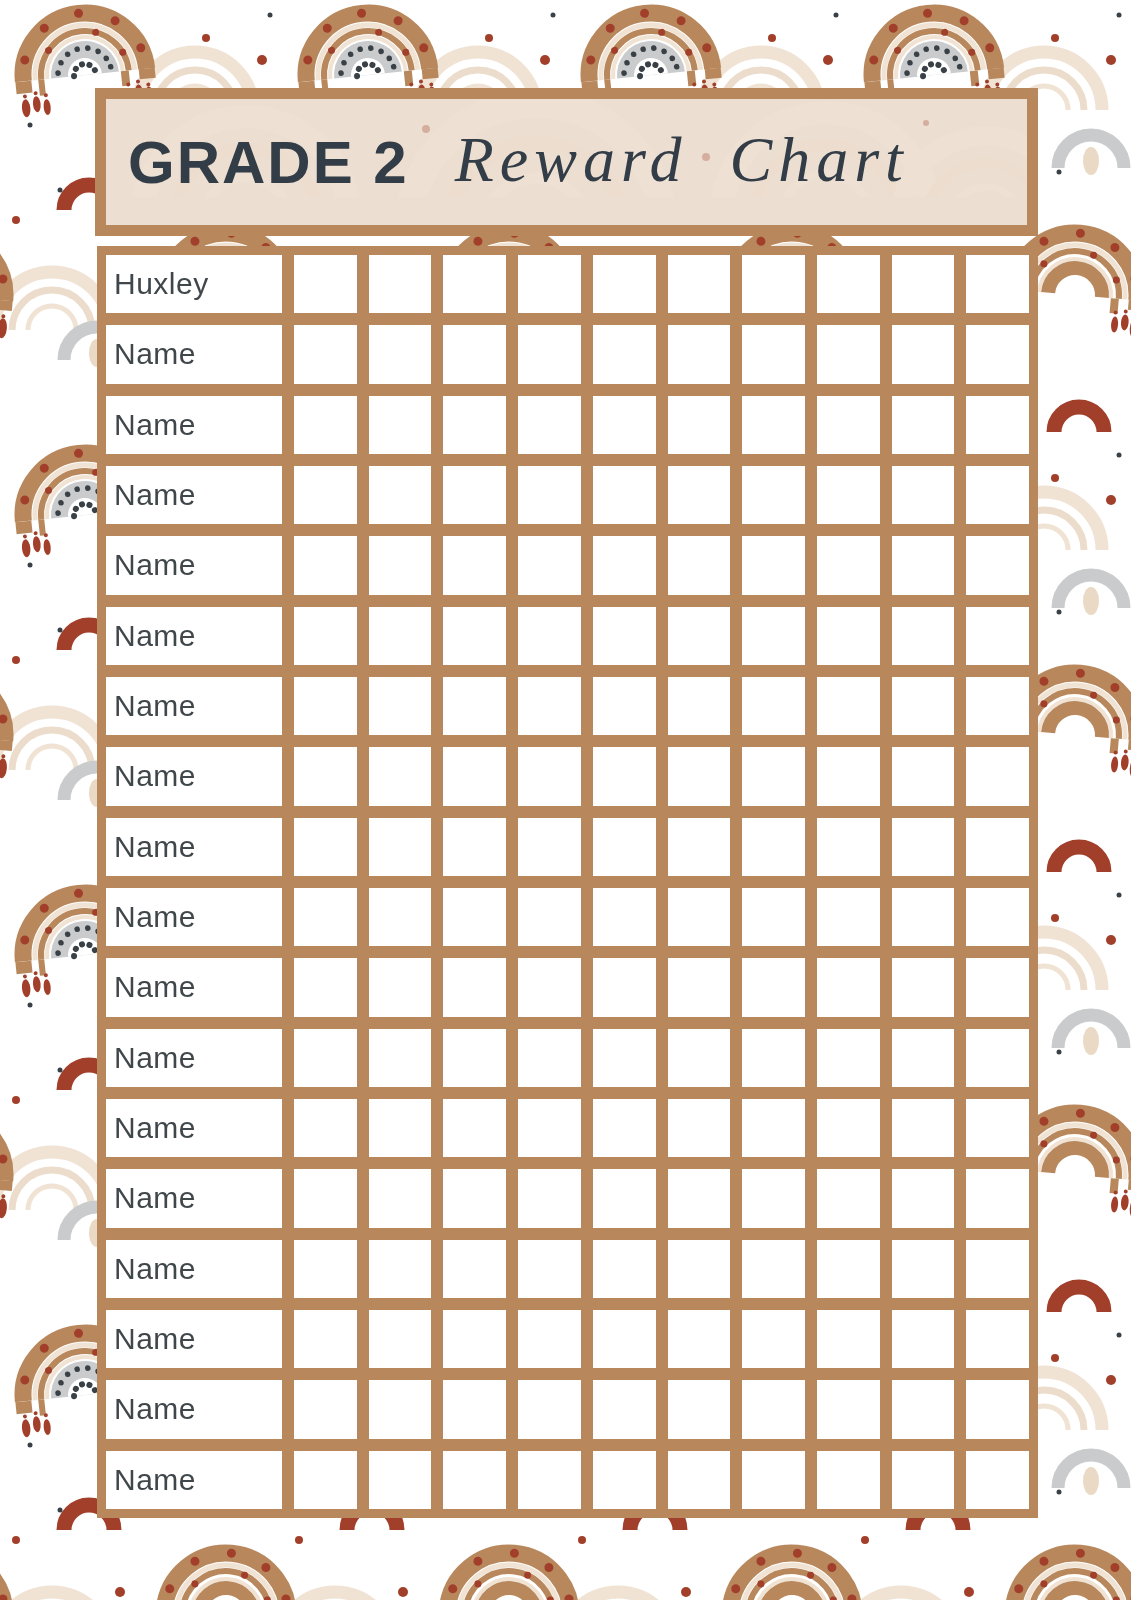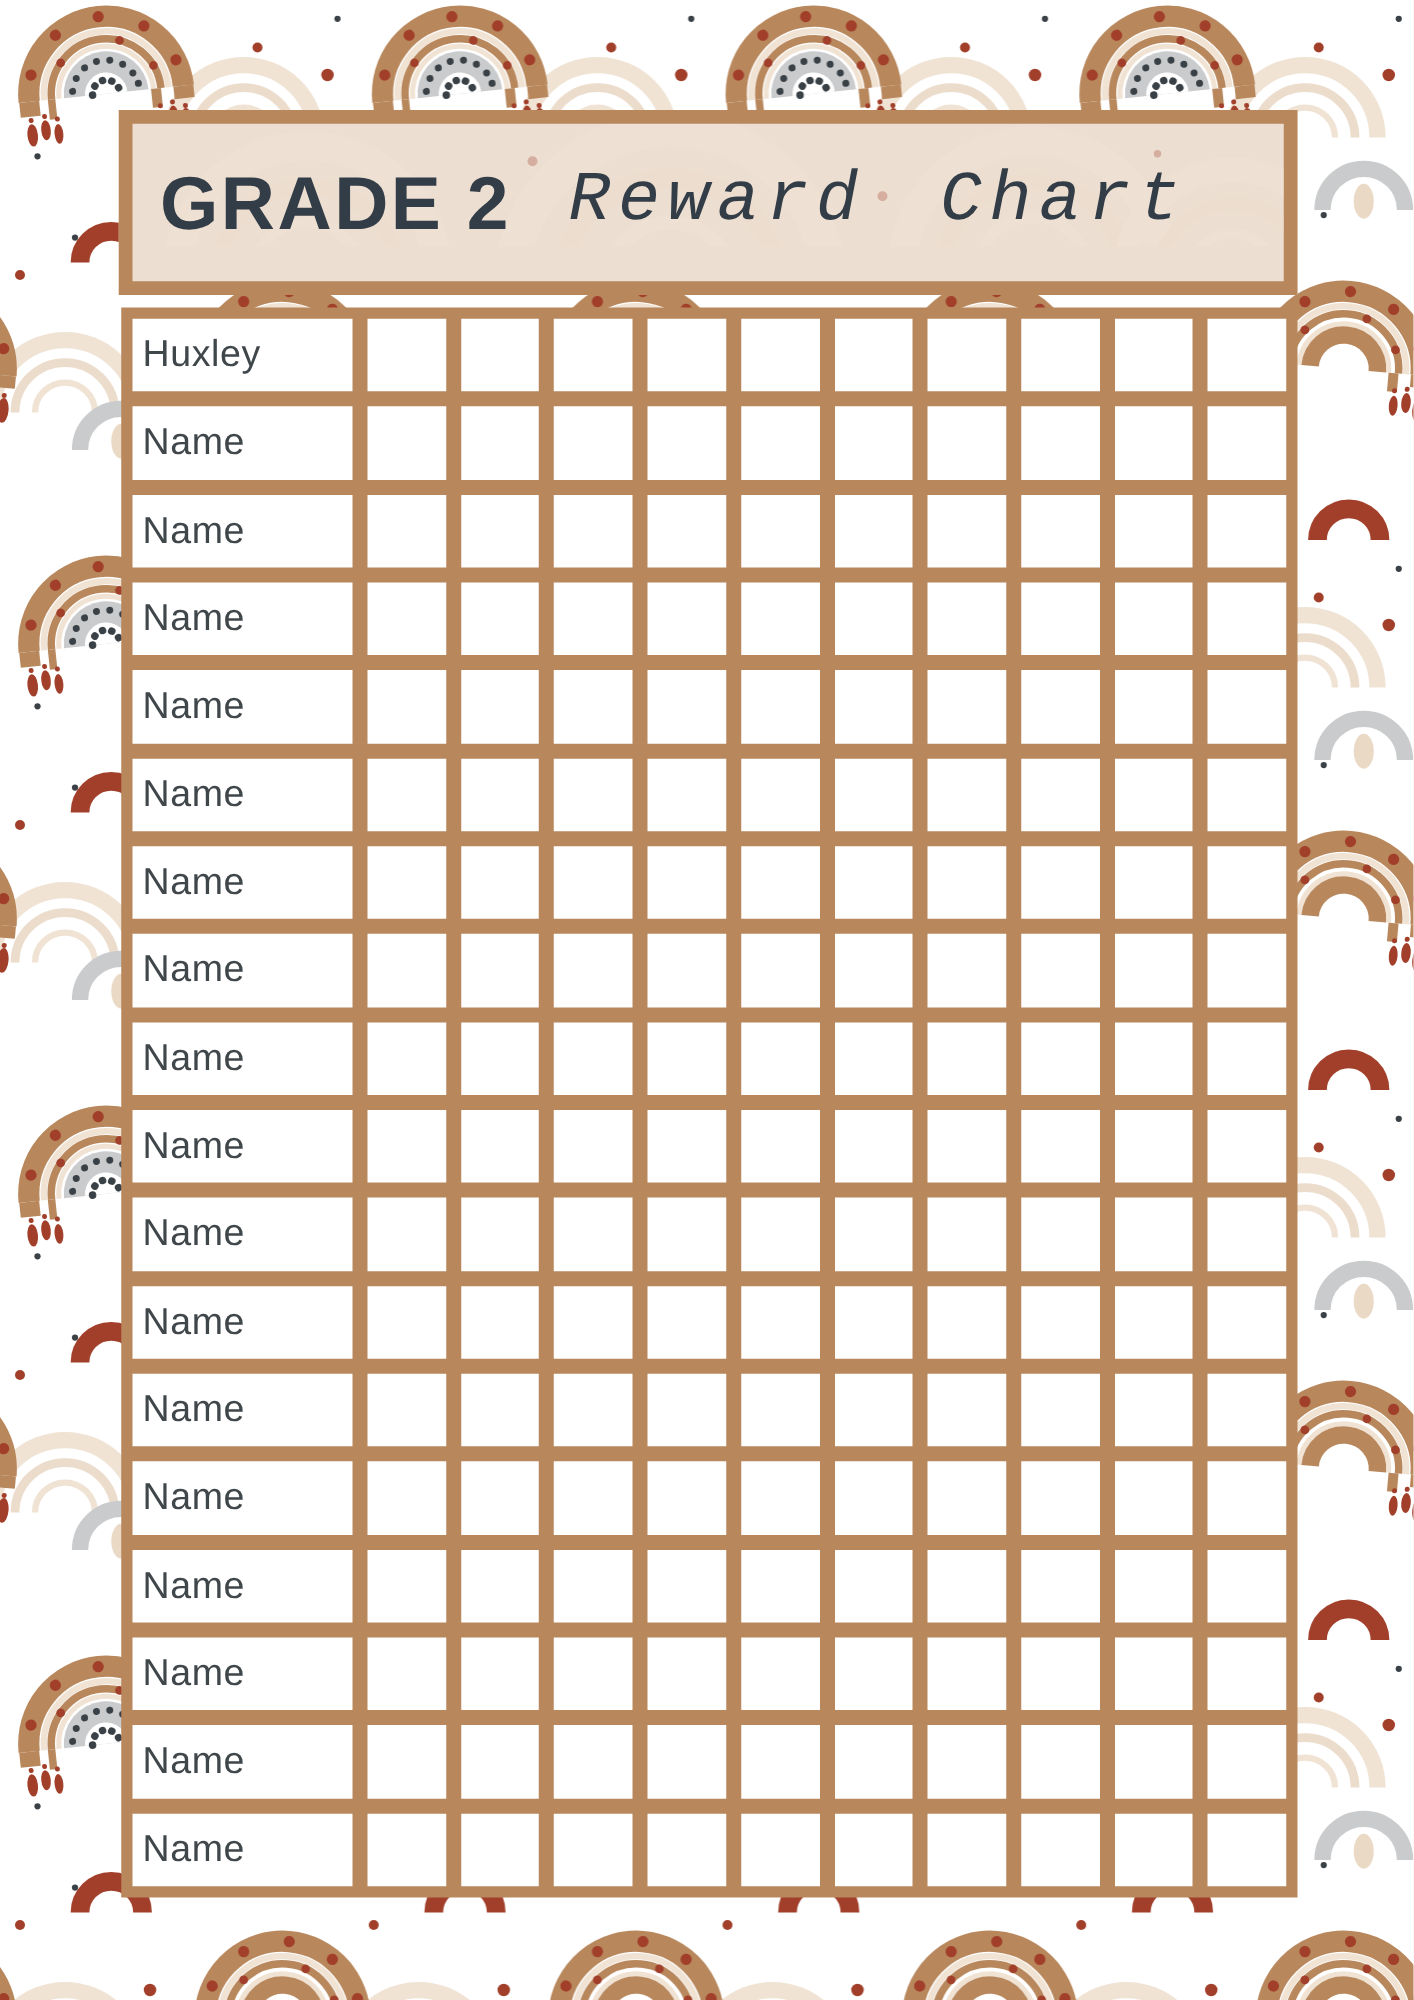--- a/index.html
+++ b/index.html
@@ -27,22 +27,22 @@
   .banner-decor { position: absolute; left: 0; top: 0; pointer-events: none; }
   .banner-text { position: relative; display: flex; align-items: center; width: 100%; }
   .grade-label {
     margin-left: 22px;
     font-weight: 900; font-size: 60px; letter-spacing: 2px;
     color: var(--slate, #333d47);
     white-space: nowrap;
   }
   .script-label {
     margin-left: 46px; margin-top: -4px;
-    font-family: Liberation Mono, monospace; font-style: italic; font-weight: 400;
-    font-size: 56px; letter-spacing: 6px; word-spacing: 20px;
+    font-family: Liberation Serif, serif; font-style: italic; font-weight: 400;
+    font-size: 64px; letter-spacing: 6px; word-spacing: 20px;
     color: var(--slate, #333d47);
     white-space: nowrap;
   }
 
   
   .reward-table {
     position: absolute; left: 97px; top: 246px;
     width: 941px; height: 1272px;
     box-sizing: border-box;
     background: var(--brown, #b8875c);

